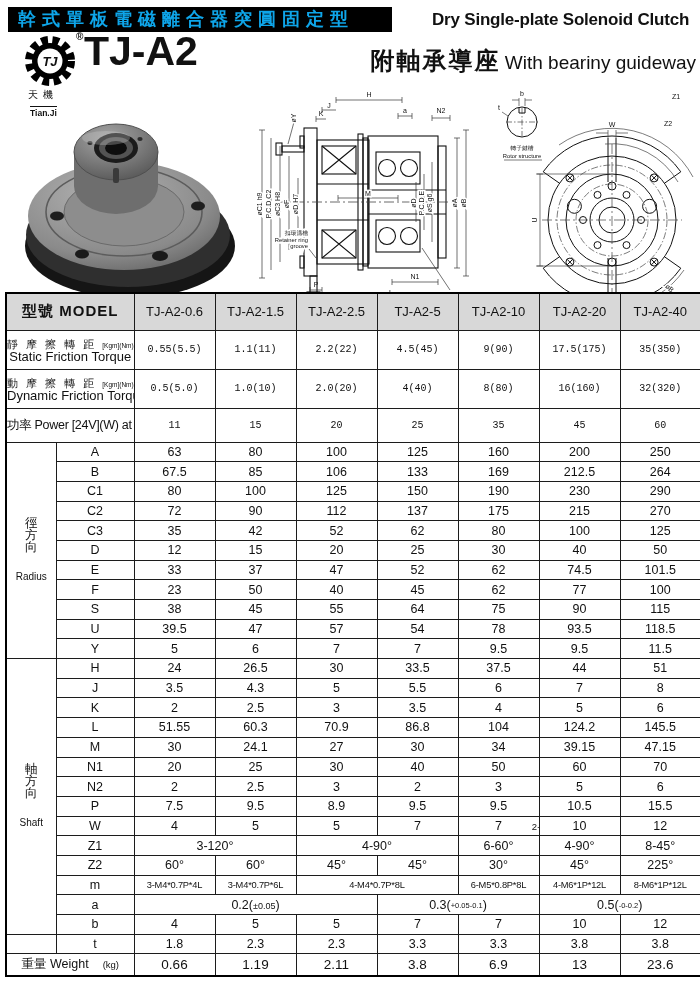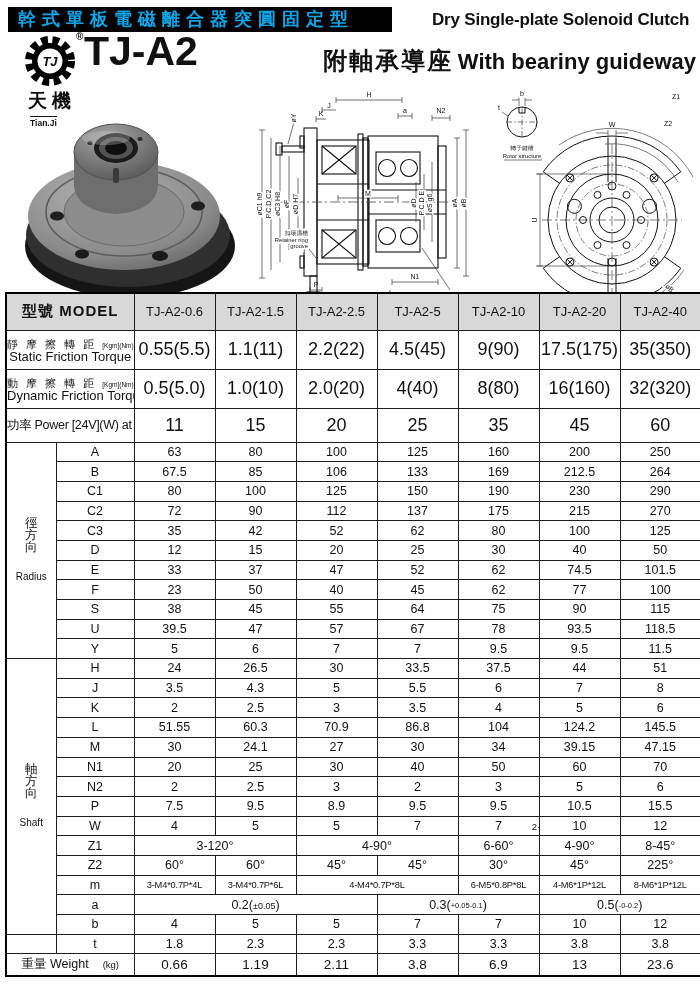--- a/index.html
+++ b/index.html
@@ -18,48 +18,48 @@
   .en-title {
     position:absolute; left:400px; top:10px; font-size:17px; font-weight:700;
     letter-spacing:-0.2px; white-space:nowrap;margin-left:32px;
   }
   .gear { position:absolute; left:22px; top:33px; }
   .reg-mark { position:absolute; left:76px; top:31px; font-size:10px; font-weight:700; }
   .series-name {
     position:absolute; left:84px; top:28px; font-size:41px; font-weight:800;
     letter-spacing:0px; font-stretch:condensed; white-space:nowrap;
   }
-  .company-zh { position:absolute; left:28px; top:88px; font-size:19px; font-weight:700; letter-spacing:5px; }
-  .company-en { position:absolute; left:30px; top:116px; font-size:8.5px; font-weight:700; border-top:1px solid #111; padding-top:1px; }
+  .company-zh { position:absolute; left:28px; top:88px; font-size:10px; font-weight:400; letter-spacing:5px; }
+  .company-en { position:absolute; left:30px; top:106px; font-size:8.5px; font-weight:700; border-top:1px solid #111; padding-top:1px; }
   .subtitle {
     position:absolute; right:4px; top:45px; white-space:nowrap; text-align:right;
   }
   .subtitle .sub-zh { font-size:24px; font-weight:800; letter-spacing:2px; }
-  .subtitle .sub-en { font-size:22px; font-weight:700; letter-spacing:0px; }
+  .subtitle .sub-en { font-size:19px; font-weight:400; letter-spacing:0px; }
   
   .fig { position:absolute; }
   svg text { font-family:"Liberation Sans", sans-serif; fill:#111; }
   .dim  { font-size:7px; }
   .tiny { font-size:5.8px; }
   .ko   { paint-order:stroke; stroke:#fff; stroke-width:3px; }
   
   .spec-table-wrap { position:absolute; left:5px; top:292px; width:692px; }
   table.spec {
     border-collapse:collapse; table-layout:fixed; width:692px;
     border:2px solid #000;
   }
   table.spec td, table.spec th {
     border:1px solid #1c1c1c; text-align:center; vertical-align:middle;
     height:19.7px; font-size:12.5px; font-weight:400; padding:0;
     white-space:nowrap; overflow:hidden;
   }
   tr.r-models th { background:#d8d8d8; height:37px; font-size:13px; font-weight:400; }
   tr.r-models th.model-lbl { font-size:15px; font-weight:700; letter-spacing:1px; }
   tr.r-torque td { height:39px; }
-  tr.r-torque td.val, tr.r-power td.val { font-size:18px; }
+  tr.r-torque td.val, tr.r-power td.val { font-size:10px;font-family:Liberation Mono, monospace; }
   tr.r-power td { height:34px; }
   td.lbl { text-align:left; padding-left:4px; }
   .lz { font-size:11px; letter-spacing:2.5px; line-height:13px; white-space:nowrap; }
   .lu { font-size:6.5px; letter-spacing:0; }
   .le { font-size:13px; letter-spacing:0; line-height:10px; }
   td.power-lbl { font-size:10.5px; letter-spacing:-0.3px; }
   td.group-cell { width:50px; font-size:11px; line-height:12px; }
   td.group-cell .gen { font-size:10px; margin-top:18px; }
   td.key-cell { font-size:12.5px; }
   td.val.small { font-size:9.3px; letter-spacing:-0.2px; }
@@ -436,21 +436,21 @@
             <td class="val">64</td>
             <td class="val">75</td>
             <td class="val">90</td>
             <td class="val">115</td>
           </tr>
           <tr class="r-dim">
             <td class="key-cell">U</td>
             <td class="val">39.5</td>
             <td class="val">47</td>
             <td class="val">57</td>
-            <td class="val">67</td>
+            <td class="val">54</td>
             <td class="val">78</td>
             <td class="val">93.5</td>
             <td class="val">118.5</td>
           </tr>
           <tr class="r-dim">
             <td class="key-cell">Y</td>
             <td class="val">5</td>
             <td class="val">6</td>
             <td class="val">7</td>
             <td class="val">7</td>

